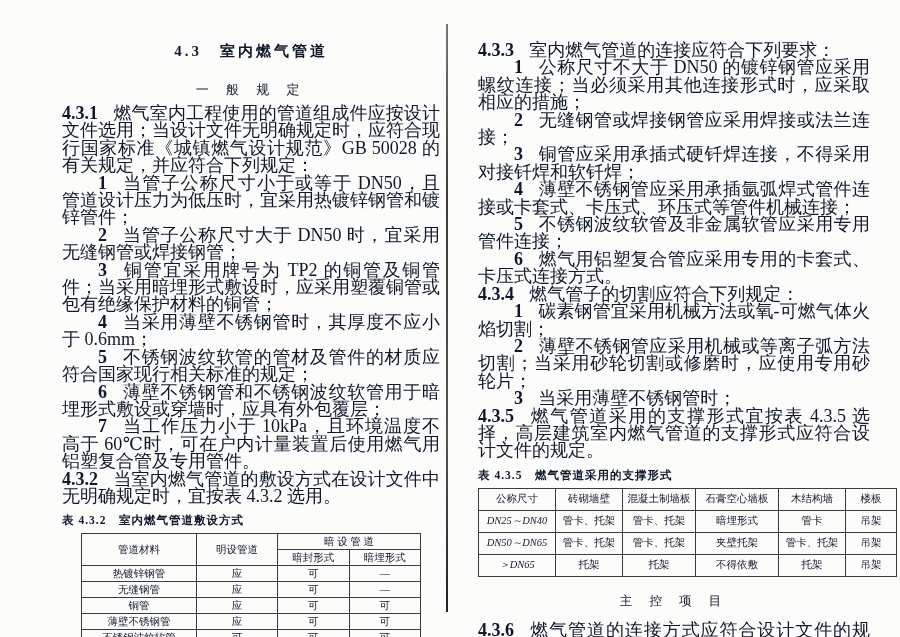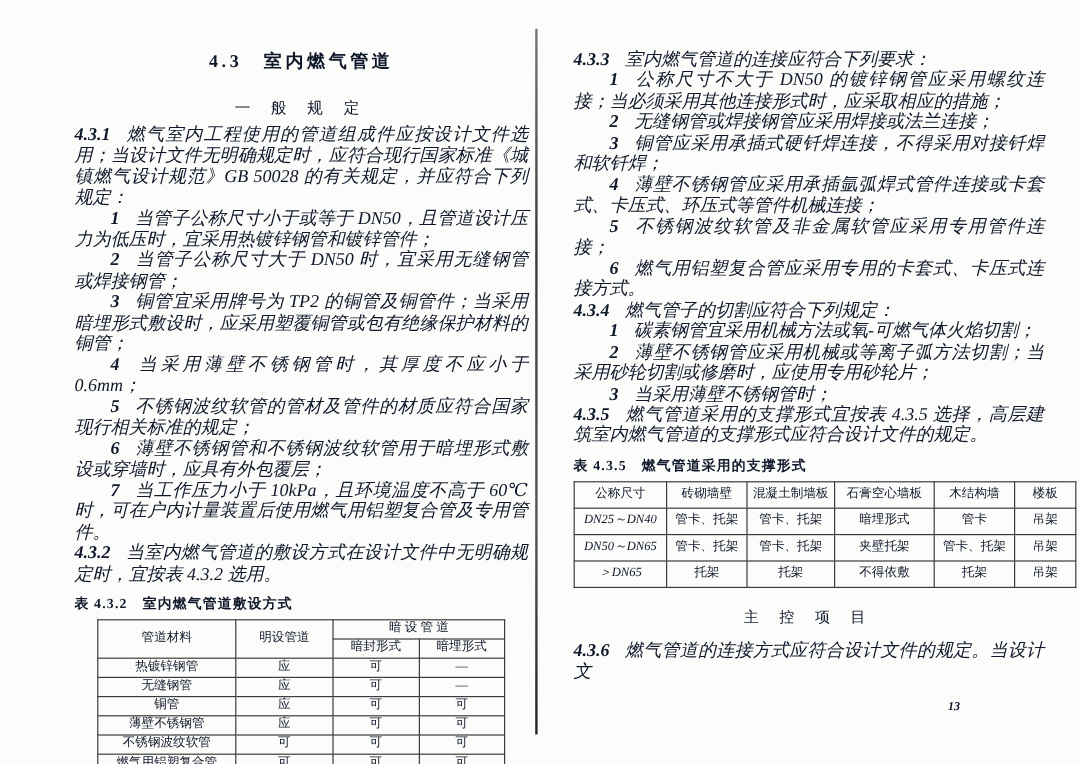--- a/index.html
+++ b/index.html
@@ -19,21 +19,21 @@
   .page-left{left:62px;width:378px;}
   .page-right{left:478px;width:392px;}
   .sec-title{
     text-align:center;font-weight:bold;font-size:15px;letter-spacing:3px;
     margin:14px 0 0 0;
   }
   .sub-heading{
     text-align:center;font-size:13px;letter-spacing:7px;
     margin:20px 0 6px 0;
   }
-  .body-block{font-size:15px;line-height:17.4px;text-align:justify;font-style:italic;}
+  .body-block{font-size:18px;line-height:17.4px;text-align:justify;}
   .para{margin:0;}
   .para .lbl{font-weight:bold;margin-right:0.85em;}
   .para.item{text-indent:2em;}
   .tbl-caption{
     text-align:left;font-weight:bold;font-size:11.5px;
     margin:8px 0 5px 0;letter-spacing:1px;
   }
   table{border-collapse:collapse;table-layout:fixed;}
   td,th{
     border:1px solid #3c3c3c;text-align:center;vertical-align:middle;

